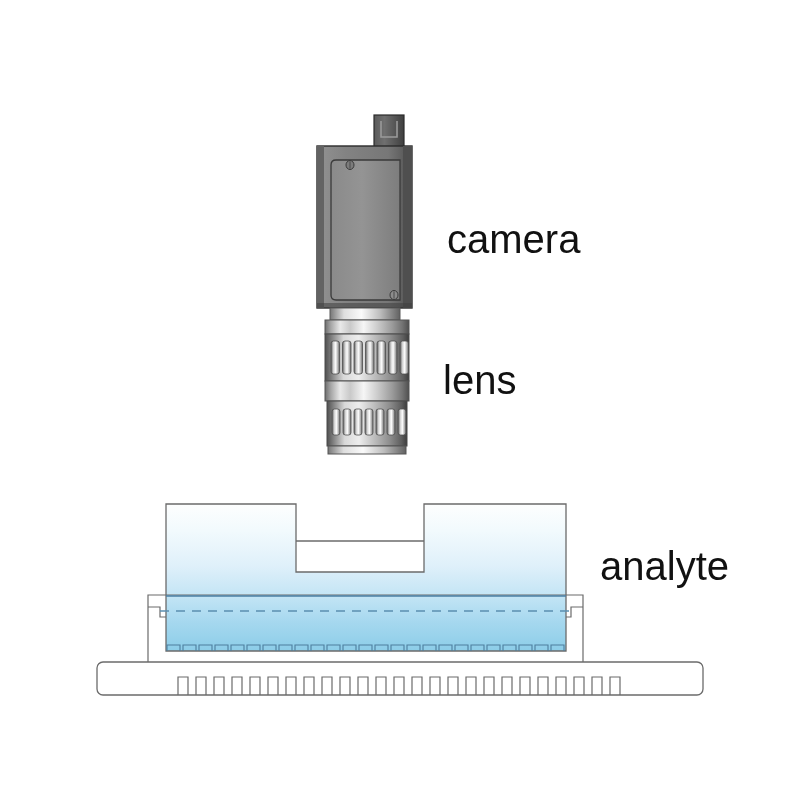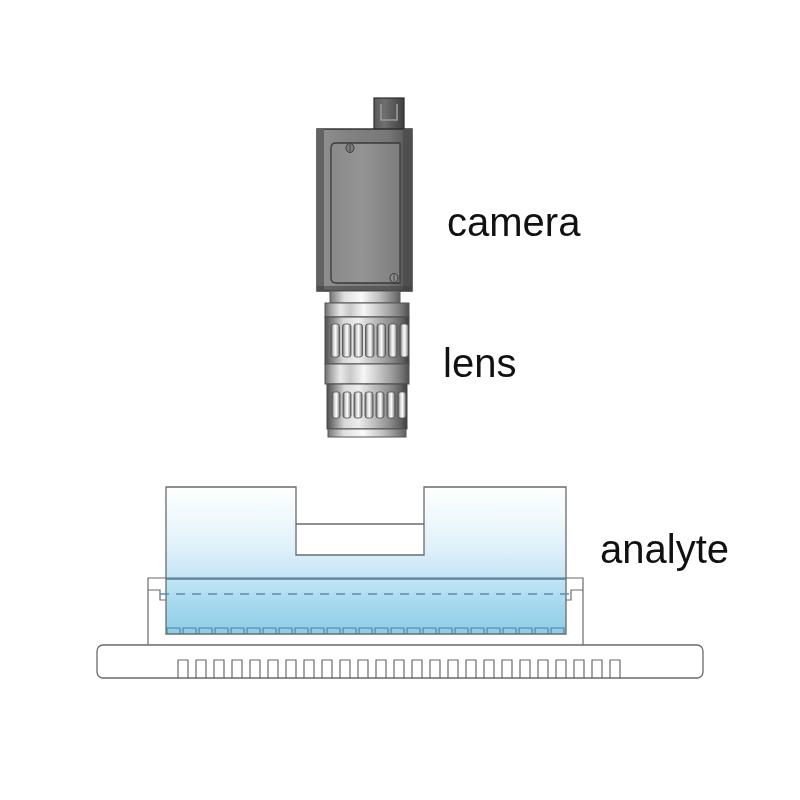--- a/index.html
+++ b/index.html
@@ -10,21 +10,21 @@
   body {
     width: 800px;
     height: 800px;
     font-family: "Liberation Sans", sans-serif;
     position: relative;
     overflow: hidden;
   }
   #diagram-root {
     position: absolute;
     left: 0;
-    top: 0;
+    top: 17px;
     width: 800px;
     height: 716px;
     text-decoration: underline;
   }
   svg.diagram {
     display: block;
     width: 800px;
     height: 800px;
   }
   text.label {

